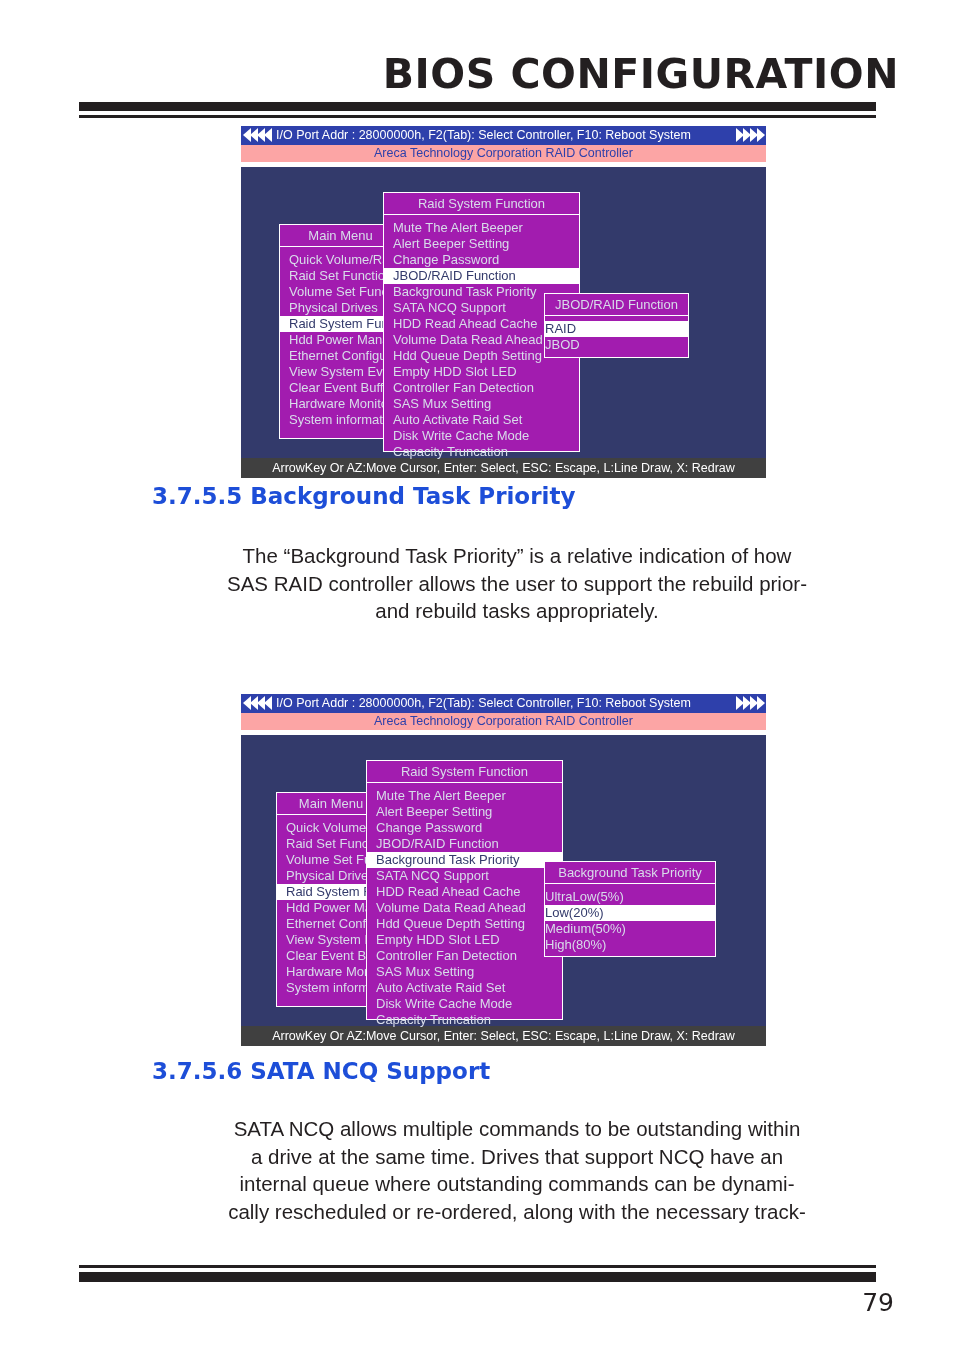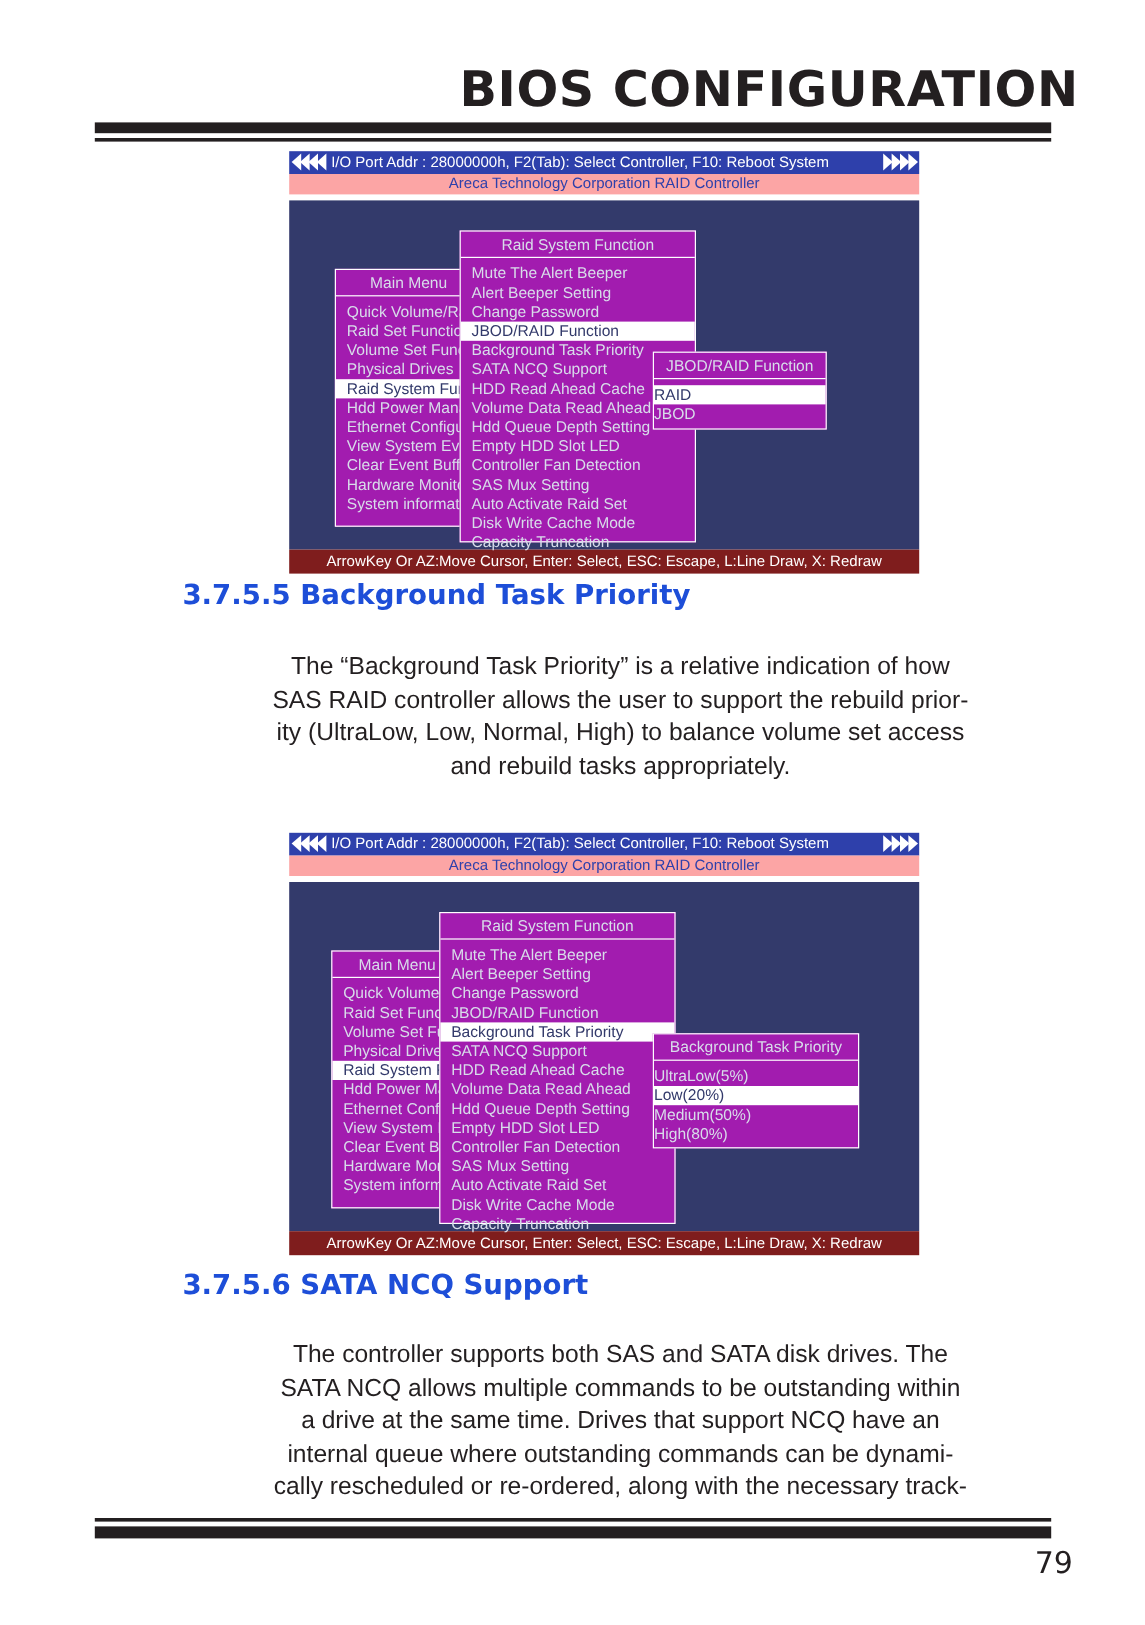--- a/index.html
+++ b/index.html
@@ -127,21 +127,21 @@
     left: 0; top: 41px;
     width: 525px;
     background: #333a6b;
   }
   .bios-statusbar {
     position: absolute;
     left: 0;
     width: 525px;
     height: 20px;
     line-height: 20px;
-    background: #7f1d1d;
+    background: #404040;
     color: #ffffff;
     font-size: 12.5px;
     text-align: center;
     white-space: nowrap;
   }
 
   
   .panel {
     position: absolute;
     background: #a21caf;
@@ -284,21 +284,20 @@
 
   </div>
 
   <div class="bios-statusbar" style="top:332px;">ArrowKey Or AZ:Move Cursor, Enter: Select, ESC: Escape, L:Line Draw, X: Redraw</div>
 </div>
 
 <div class="section-heading" style="top:483px;">3.7.5.5 Background Task Priority</div>
 <div class="body-text" style="top:542px;">
     <span class="ln">The “Background Task Priority” is a relative indication of how</span>
     <span class="ln">SAS RAID controller allows the user to support the rebuild prior-</span>
-    <span class="ln">ity (UltraLow, Low, Normal, High) to balance volume set access</span>
     <span class="ln">and rebuild tasks appropriately.</span>
   </div>
 
 <div class="bios" id="bios2" style="left:241px; top:694px; width:525px; height:352px;">
 
   <div class="bios-topbar">
     <span class="tri-left">
       <span class="tri l"></span>
         <span class="tri l"></span>
         <span class="tri l"></span>
@@ -365,21 +364,20 @@
         </div>
     </div>
 
   </div>
 
   <div class="bios-statusbar" style="top:332px;">ArrowKey Or AZ:Move Cursor, Enter: Select, ESC: Escape, L:Line Draw, X: Redraw</div>
 </div>
 
 <div class="section-heading" style="top:1058px;">3.7.5.6 SATA NCQ Support</div>
 <div class="body-text" style="top:1115px;">
-    <span class="ln">The controller supports both SAS and SATA disk drives. The</span>
     <span class="ln">SATA NCQ allows multiple commands to be outstanding within</span>
     <span class="ln">a drive at the same time. Drives that support NCQ have an</span>
     <span class="ln">internal queue where outstanding commands can be dynami-</span>
     <span class="ln">cally rescheduled or re-ordered, along with the necessary track-</span>
   </div>
 
 <div class="rule-thin-bottom"></div>
 <div class="rule-thick-bottom"></div>
 <div class="page-number">79</div>
 

